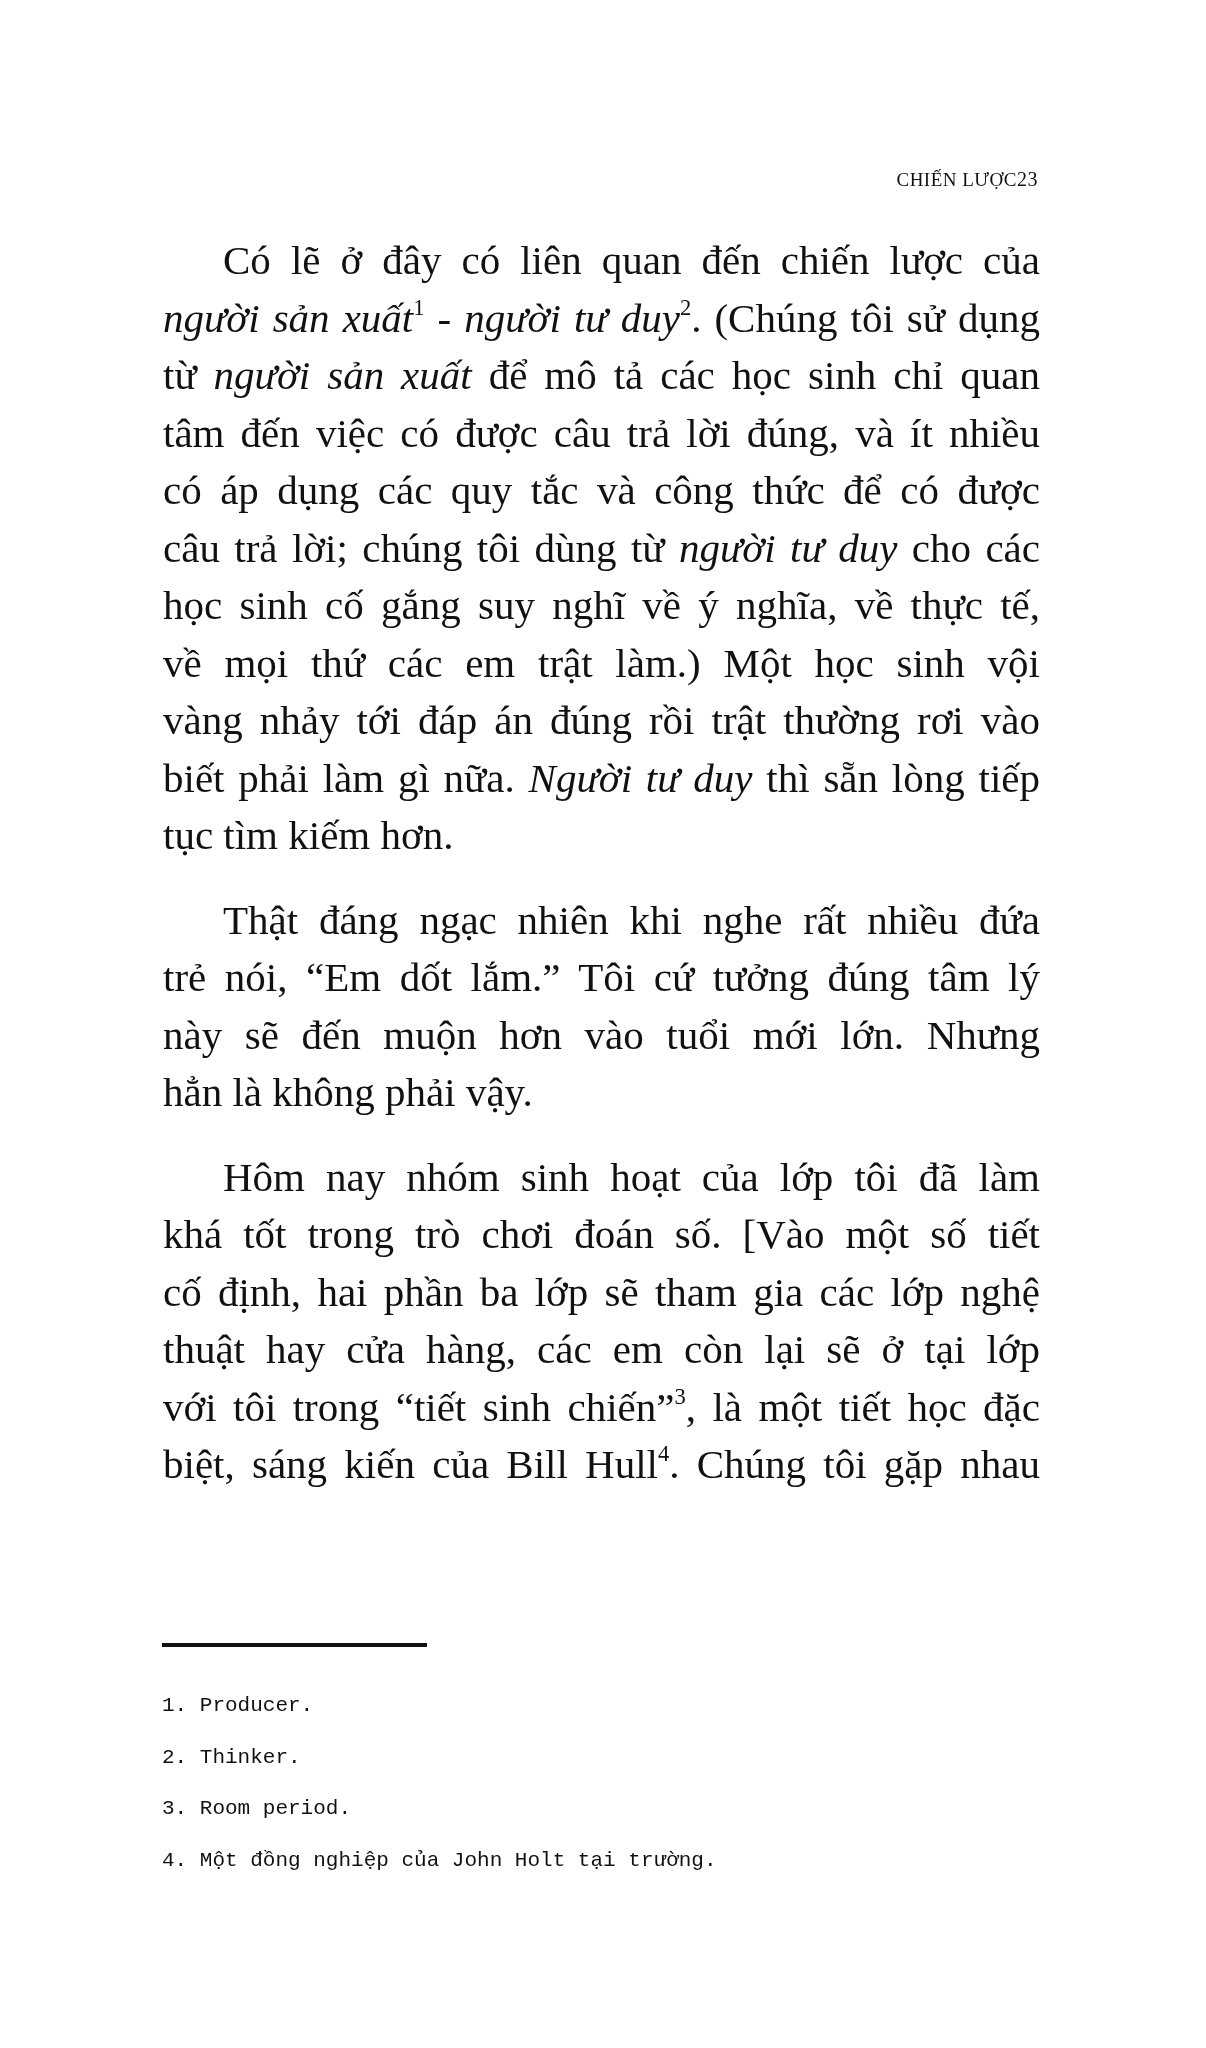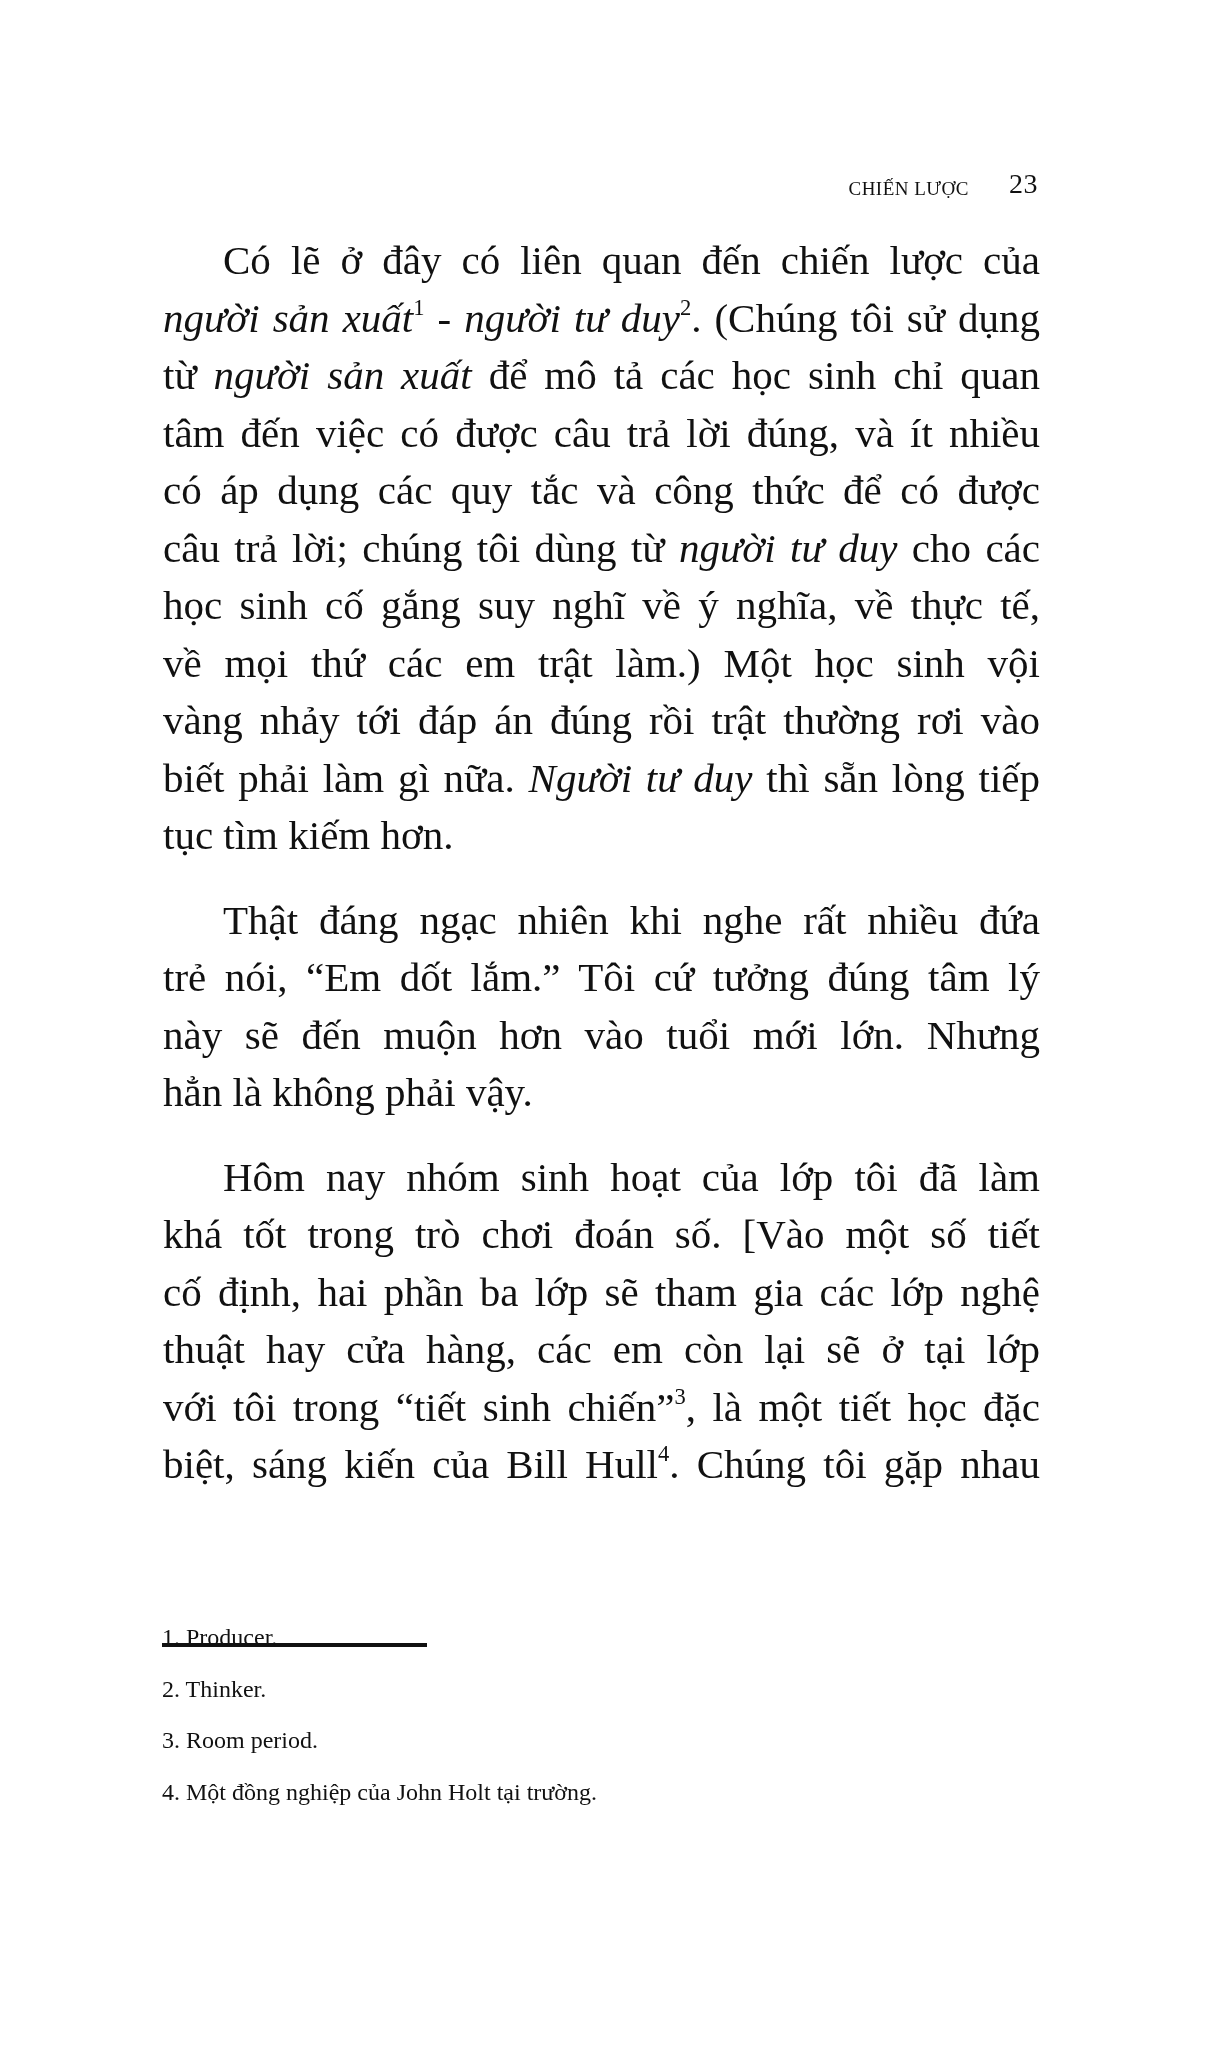--- a/index.html
+++ b/index.html
@@ -16,29 +16,28 @@
       font-family: "Liberation Serif", "DejaVu Serif", serif;
     }
     .running-head {
       position: absolute;
       top: 168px;
       right: 168px;
       font-family: "Liberation Serif", serif;
       font-size: 19px;
       letter-spacing: 0.5px;
       display: flex;
-      gap: 40px;
-      align-items: flex-end;
+      align-items: center;
     }
     .running-head .chapter {
       font-variant: small-caps;
       font-size: 19px;
     }
     .running-head .page-no {
-      font-size: 28px;
+      font-size: 20px;
     }
     .body-text {
       position: absolute;
       left: 163px;
       top: 232px;
       width: 877px;
       font-size: 41px;
       line-height: 57.5px;
     }
     .line {
@@ -67,23 +66,23 @@
       position: absolute;
       left: 162px;
       top: 1643px;
       width: 265px;
       height: 4px;
       background: #111;
     }
     .footnotes {
       position: absolute;
       left: 162px;
-      top: 1612px;
-      font-family: Liberation Serif, serif;
-      font-size: 24px;
+      top: 1680px;
+      font-family: Liberation Mono, monospace;
+      font-size: 21px;
       line-height: 51.5px;
     }
     .footnote { display: block; white-space: nowrap; }
   </style>
 </head>
 <body>
 
 <div class="running-head">
   <span class="chapter">CHIẾN LƯỢC</span>
   <span class="page-no">23</span>

